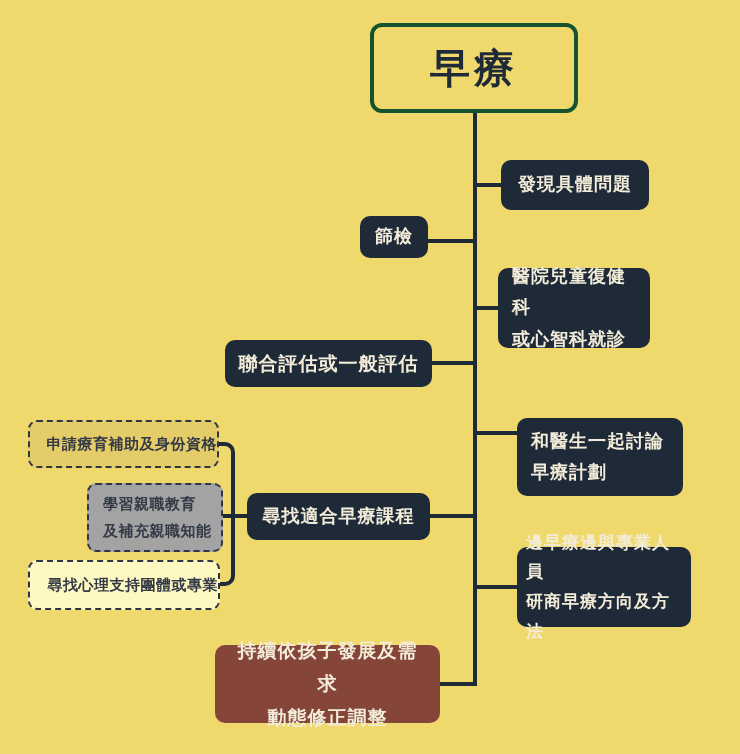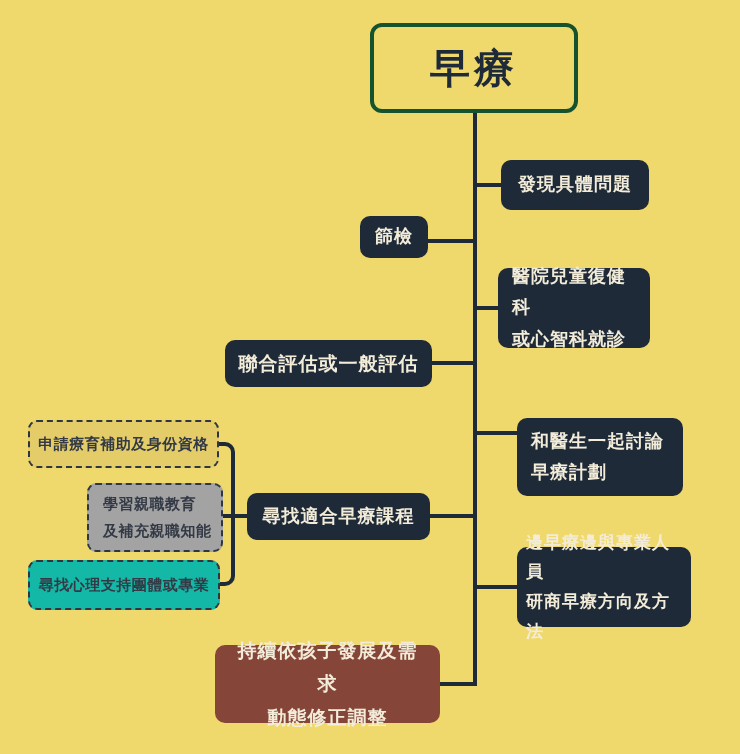--- a/index.html
+++ b/index.html
@@ -46,21 +46,21 @@
     font-size:19px;font-weight:600;
     padding:0 14px;
   }
   .dashed{
     border:2.5px dashed #2e3644;
     border-radius:9px;
     color:#333a46;
     font-size:15px;font-weight:600;
     letter-spacing:0.5px;
   }
-  .dashed.center .txt{text-align:center;}
+  .dashed.center .txt{text-align:right;}
   
   .hline,.vline{position:absolute;background:#1e2a38;}
   .hline{height:4px;}
   .vline{width:4px;}
   .elbow{position:absolute;box-sizing:border-box;background:transparent;}
   .elbow-top{
     border-top:4px solid #1e2a38;
     border-right:4px solid #1e2a38;
     border-top-right-radius:10px;
   }
@@ -119,21 +119,21 @@
     <span class="txt">尋找適合早療課程</span>
   </div>
 
   <div class="node dashed center" style="left:28px;top:420px;width:191px;height:48px;background:#e4cd68;">
     <span class="txt">申請療育補助及身份資格</span>
   </div>
   <div class="node dashed" style="left:87px;top:483px;width:136px;height:69px;background:#a3a3a3;padding:0 0 0 14px;">
     <span class="txt">學習親職教育
 及補充親職知能</span>
   </div>
-  <div class="node dashed center" style="left:28px;top:560px;width:192px;height:50px;background:#14b8a6;">
+  <div class="node dashed center" style="left:28px;top:560px;width:192px;height:50px;background:#fef9c3;">
     <span class="txt">尋找心理支持團體或專業</span>
   </div>
 
   <div class="node red" style="left:215px;top:645px;width:225px;height:78px;text-align:center;">
     <span class="txt">持續依孩子發展及需求
 動態修正調整</span>
   </div>
 
 </div>
 

